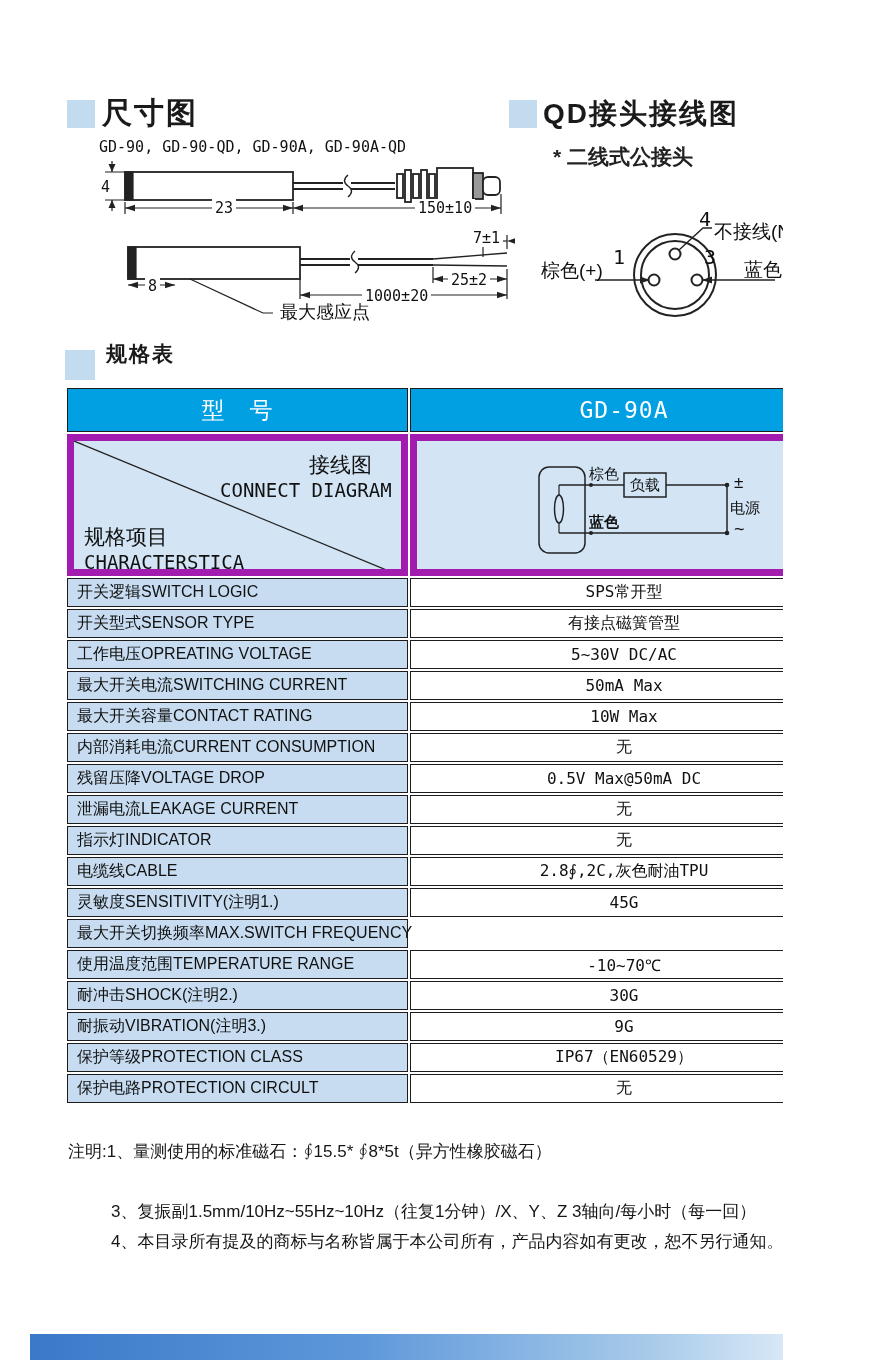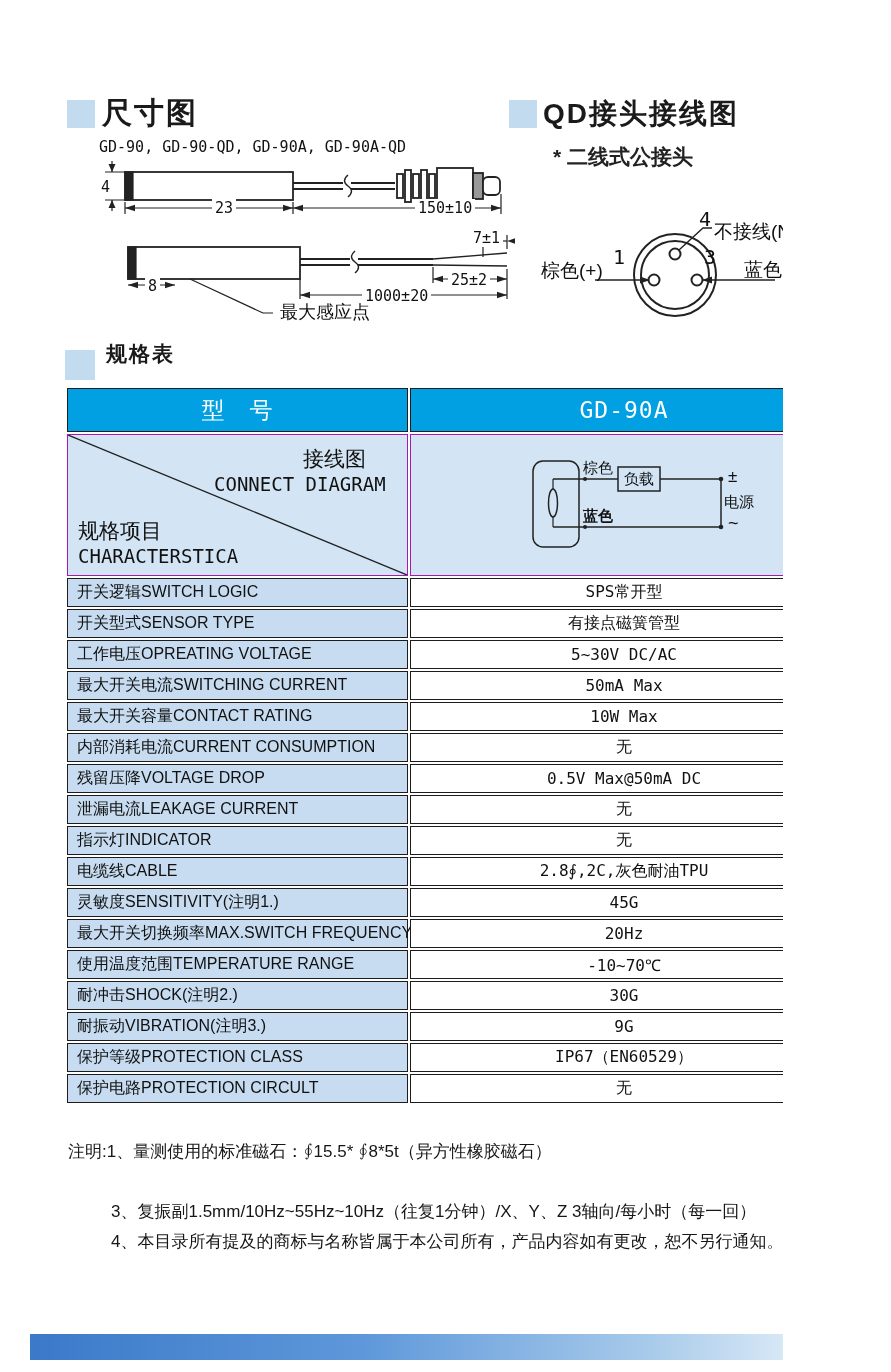--- a/index.html
+++ b/index.html
@@ -19,21 +19,21 @@
   .pinnum{position:absolute;font-family:"DejaVu Sans Mono",monospace;font-size:20px;color:#111;}
   svg{position:absolute;}
   .mono{font-family:"DejaVu Sans Mono","Liberation Mono",monospace;}
 
   
   .spec-table{position:absolute;left:67px;top:388px;width:771px;border-radius:27px;}
   .grid2{display:grid;grid-template-columns:341px 1fr;gap:2px;margin-top:2px;}
   .grid2:first-child{margin-top:0;}
   .th{height:44px;background:#00a0e2;border:1px solid #1c1c1c;color:#fff;
       display:flex;align-items:center;justify-content:center;font-size:23px;letter-spacing:1px;}
-  .diag-cell{height:142px;background:#d3e5f5;border:1px solid #a21caf;position:relative;overflow:hidden;}
+  .diag-cell{height:142px;background:#d3e5f5;border:7px solid #a21caf;position:relative;overflow:hidden;}
   .dc-txt{position:absolute;color:#111;white-space:nowrap;}
   .cl{height:29px;background:#c7dcf0;border:1px solid #1c1c1c;display:flex;align-items:center;
       padding-left:9px;font-size:16px;white-space:nowrap;}
   .cr{height:29px;background:#fff;border:1px solid #1c1c1c;display:flex;align-items:center;
       justify-content:center;font-size:16px;font-family:"DejaVu Sans Mono","Liberation Sans",monospace;white-space:nowrap;}
 
   
   .wiring{position:absolute;left:112px;top:22px;width:240px;height:98px;}
   .wlabel{position:absolute;font-size:15px;color:#111;white-space:nowrap;}
 
@@ -239,21 +239,20 @@
     <div class="grid2">
         <div class="cl">电缆线CABLE</div>
         <div class="cr">2.8∮,2C,灰色耐油TPU</div>
       </div>
     <div class="grid2">
         <div class="cl">灵敏度SENSITIVITY(注明1.)</div>
         <div class="cr">45G</div>
       </div>
     <div class="grid2">
         <div class="cl">最大开关切换频率MAX.SWITCH FREQUENCY</div>
-        <div class="cr">20Hz</div>
       </div>
     <div class="grid2">
         <div class="cl">使用温度范围TEMPERATURE RANGE</div>
         <div class="cr">-10~70℃</div>
       </div>
     <div class="grid2">
         <div class="cl">耐冲击SHOCK(注明2.)</div>
         <div class="cr">30G</div>
       </div>
     <div class="grid2">

